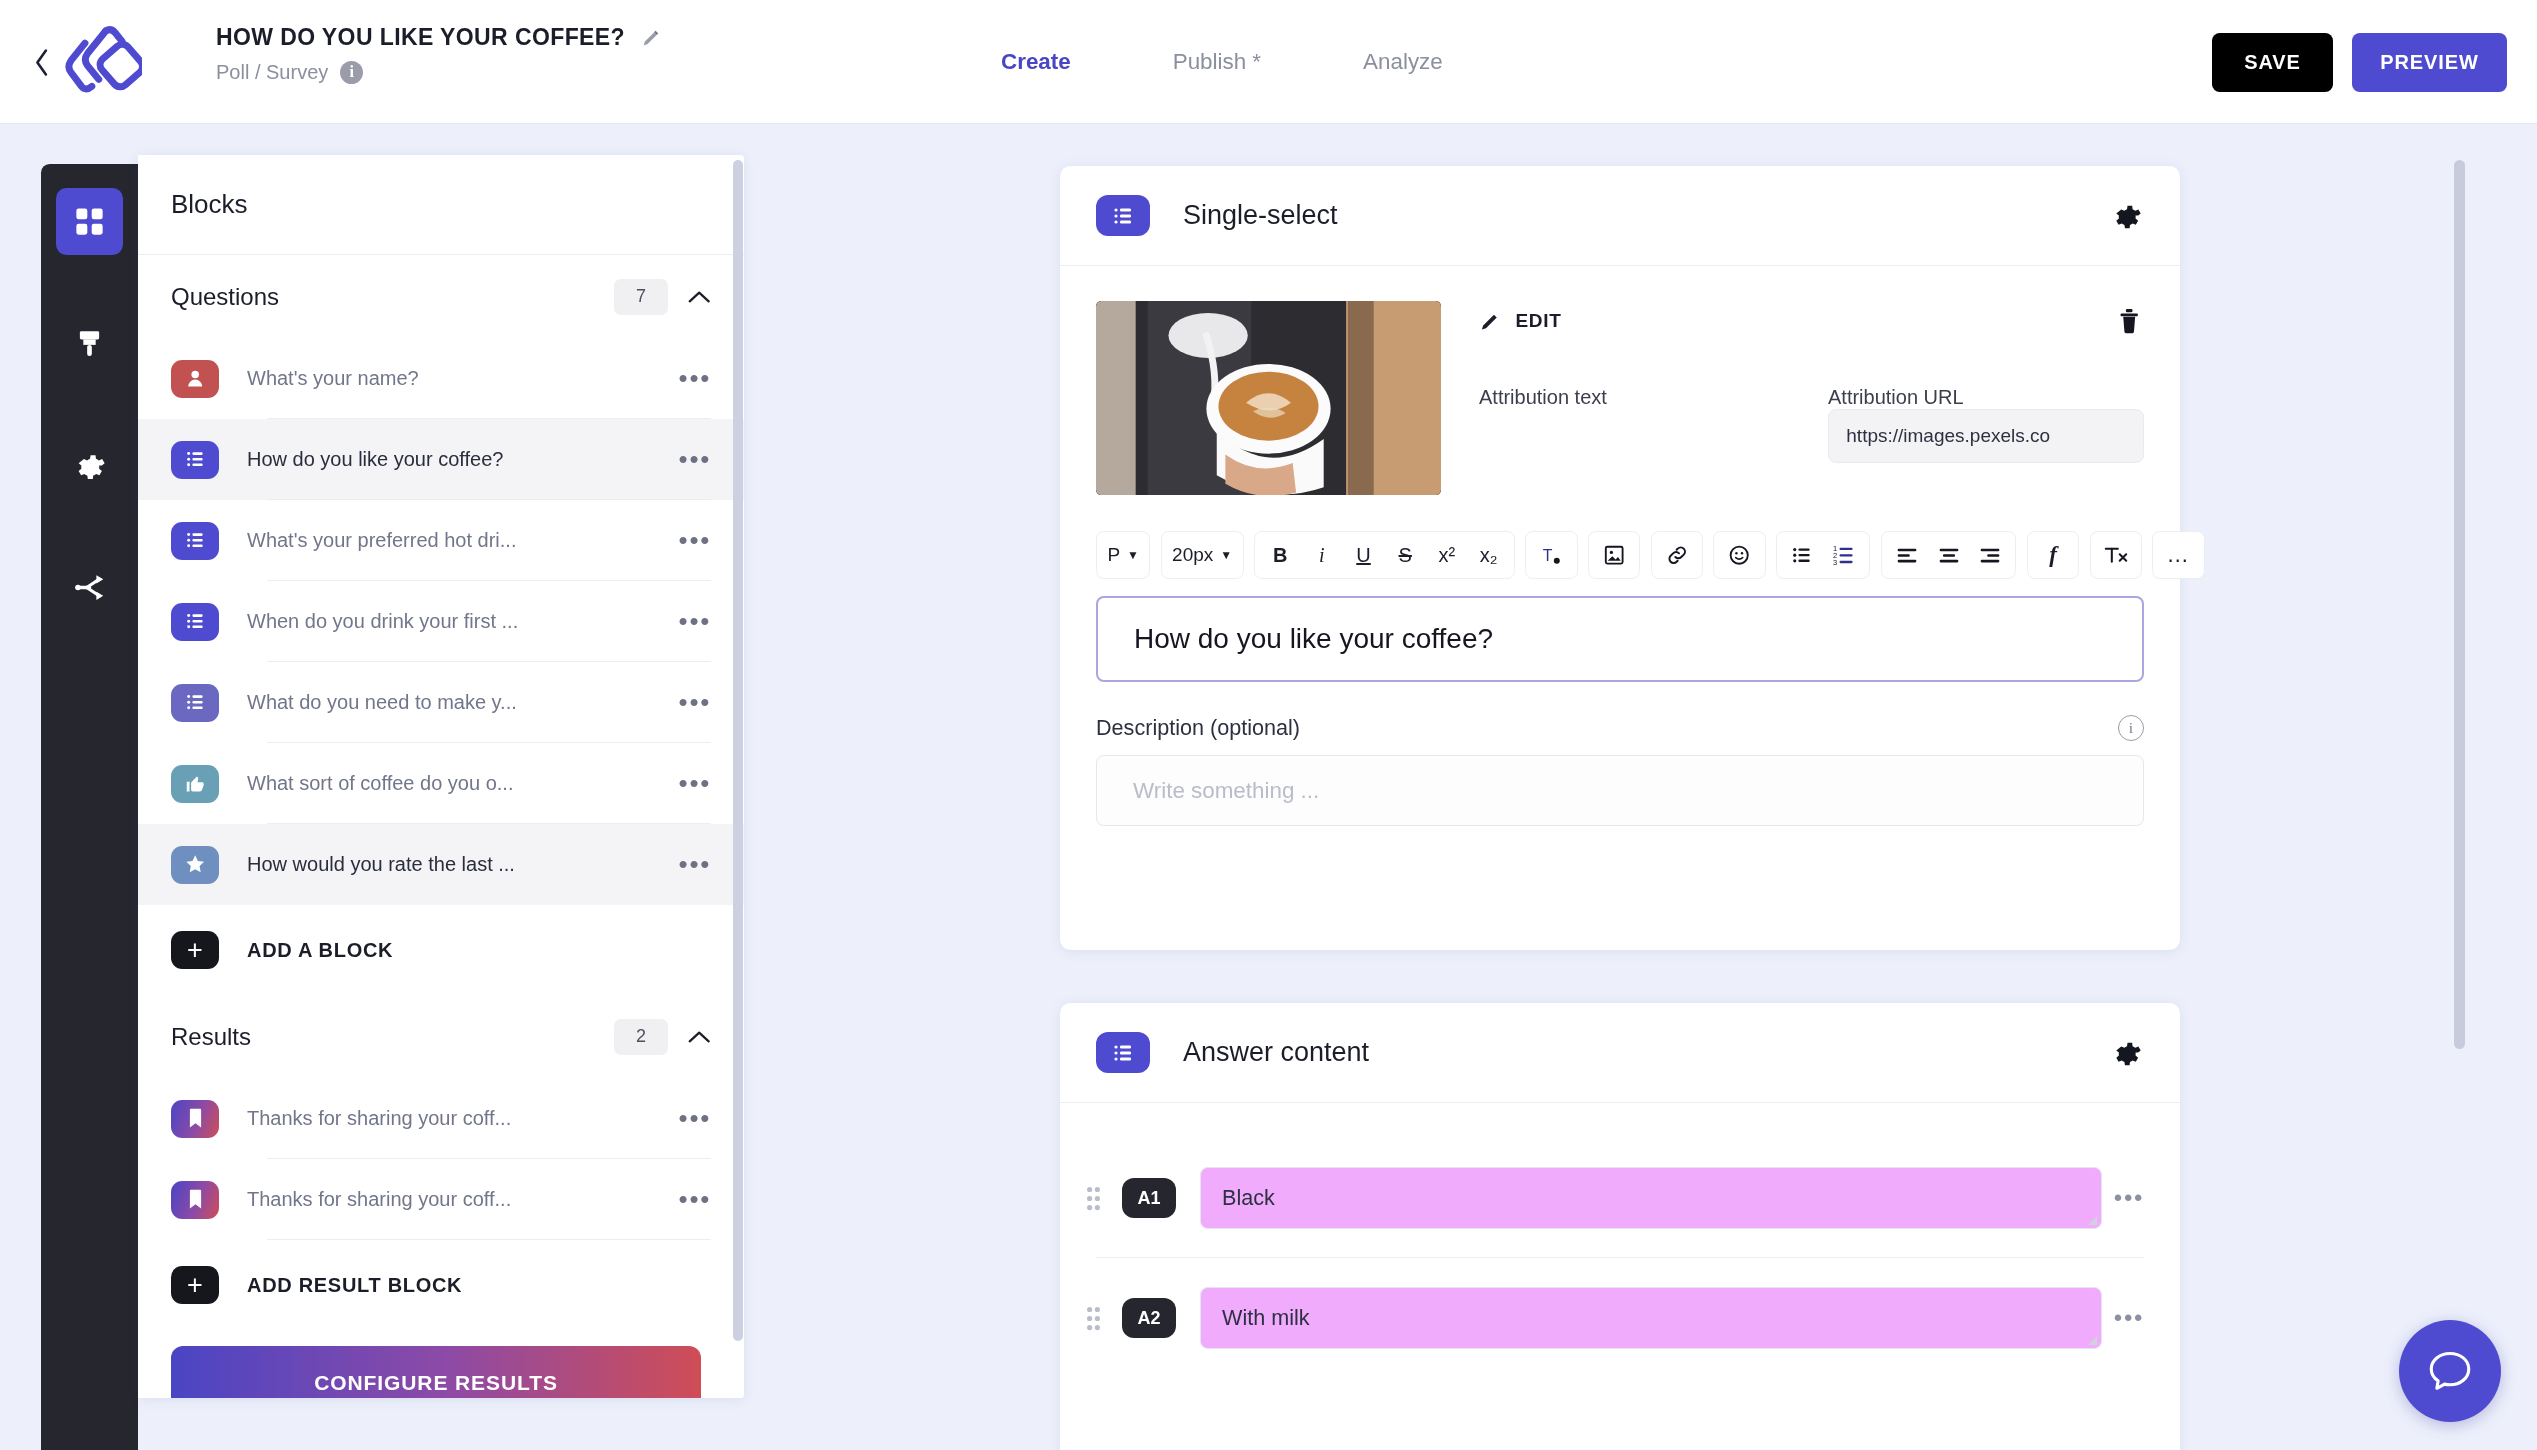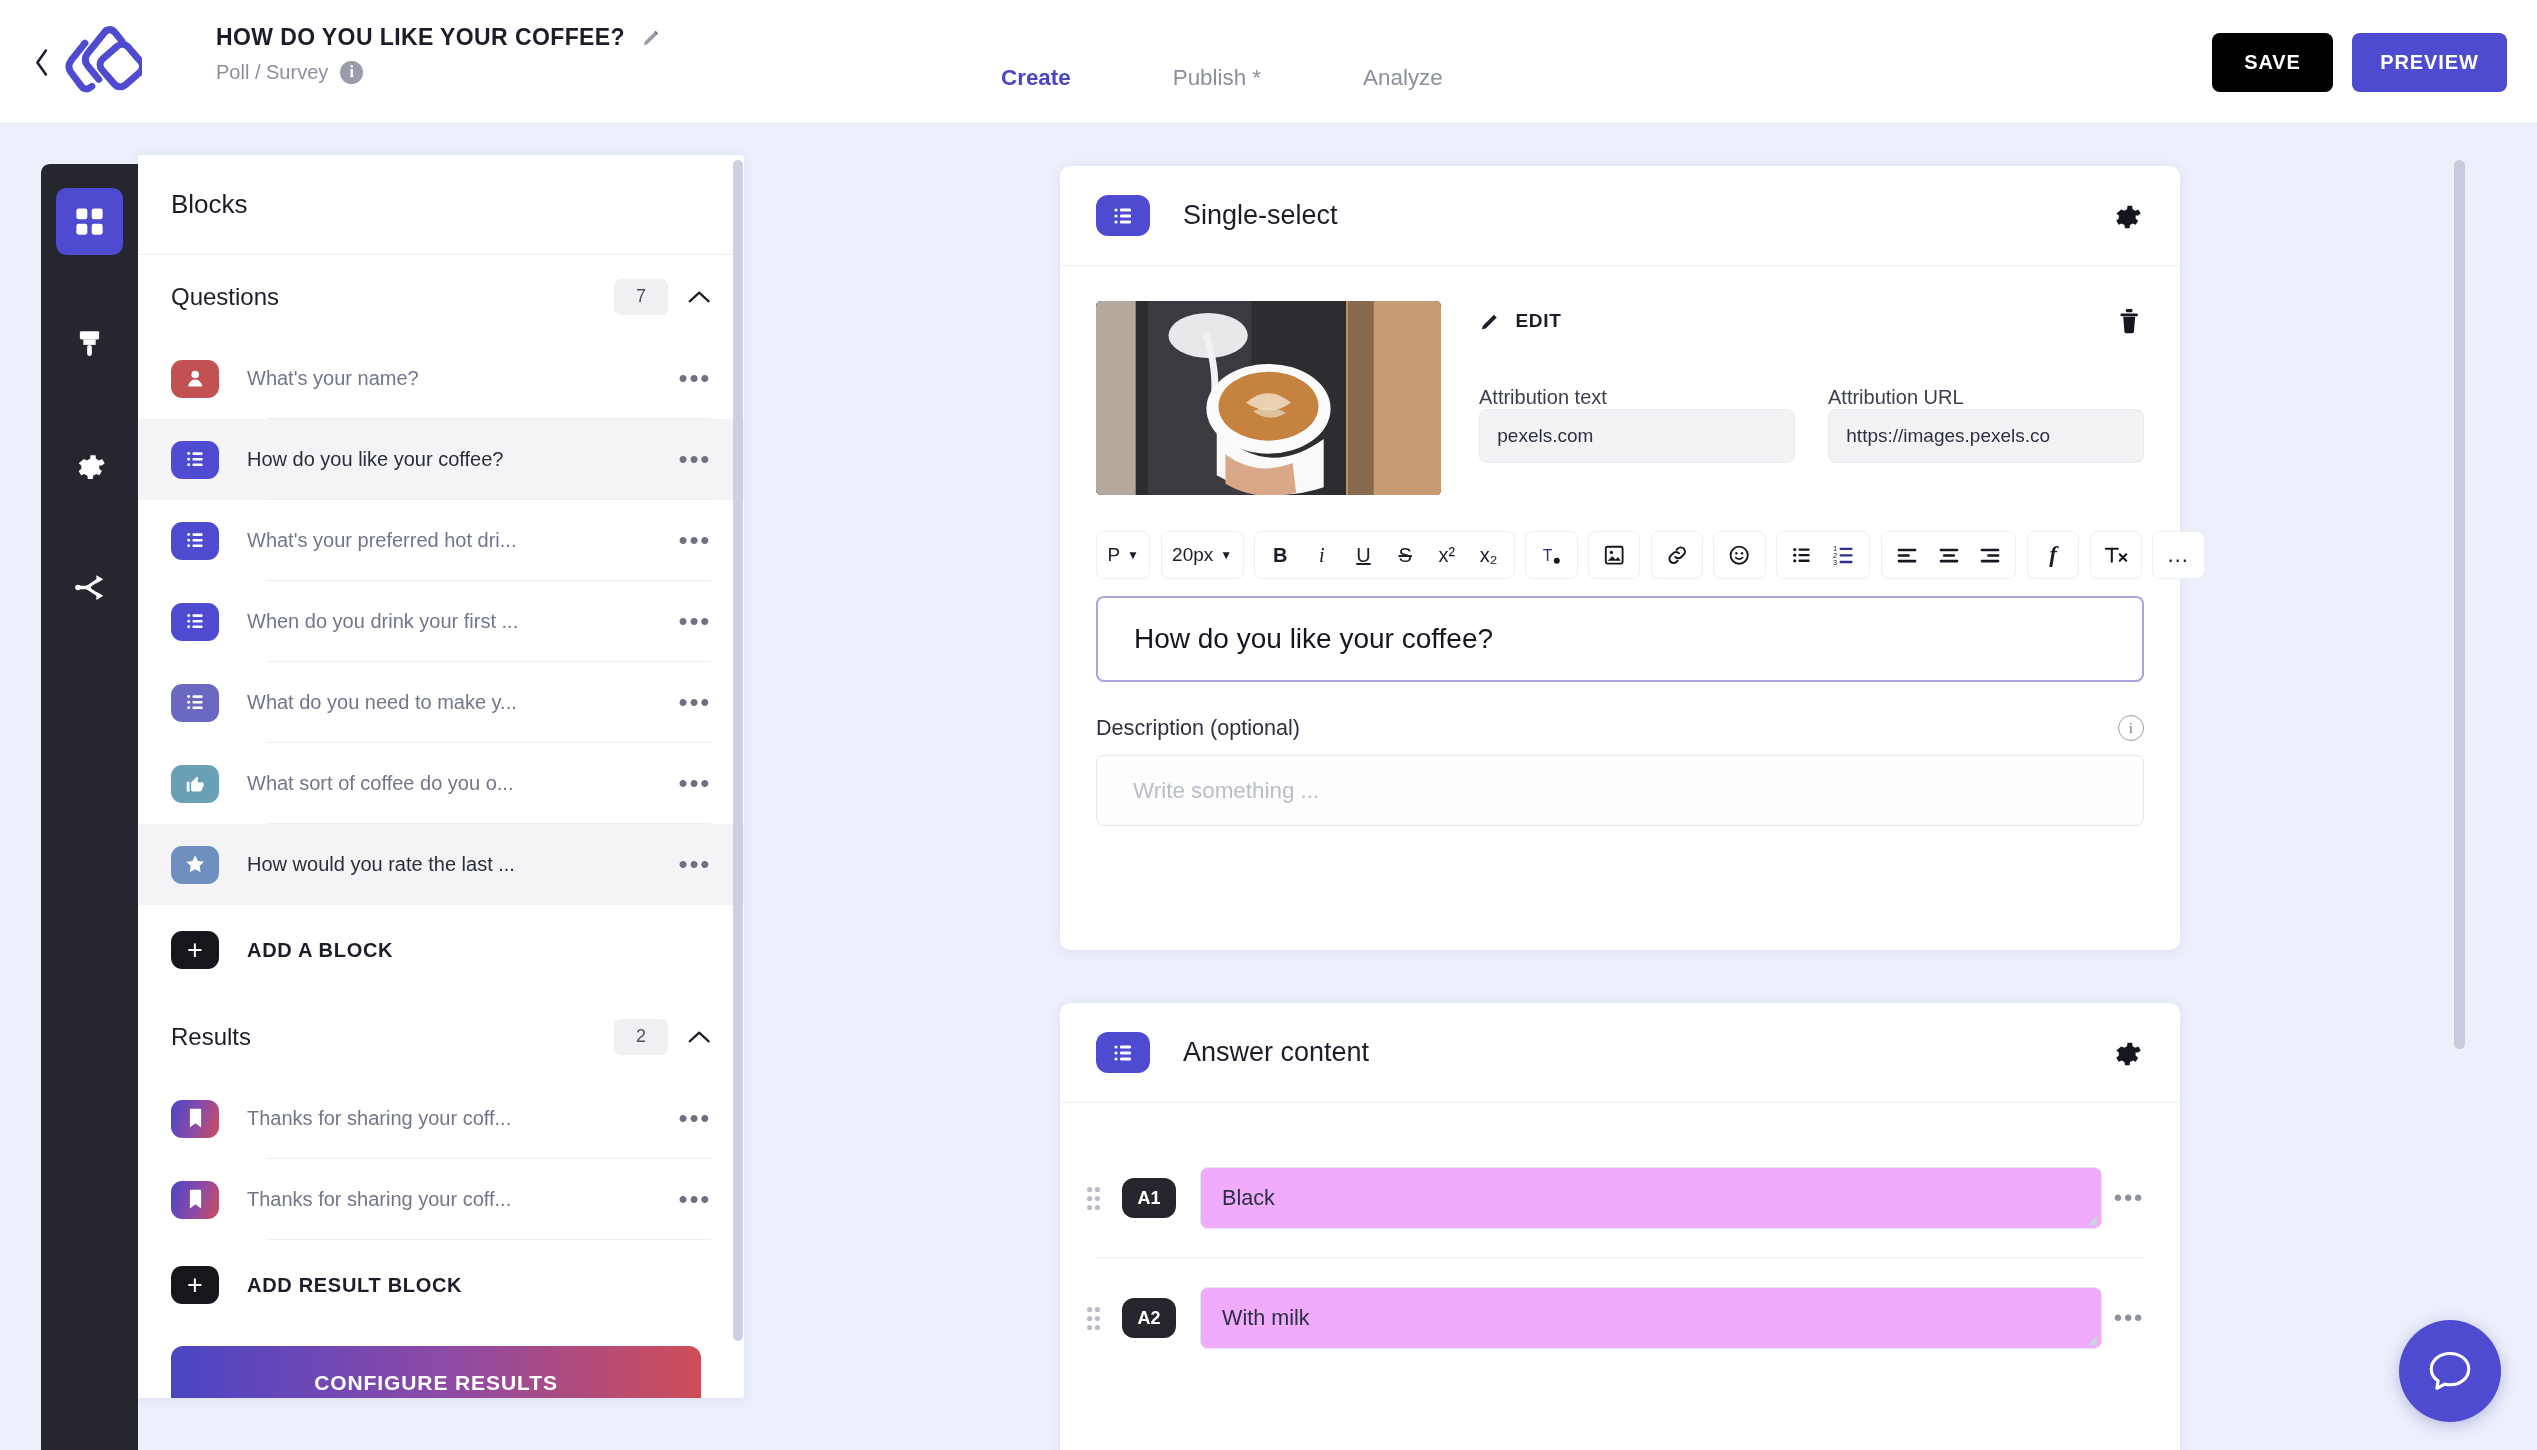--- a/index.html
+++ b/index.html
@@ -36,21 +36,21 @@
   }
   .subtitle-row { margin-top: 9.5px; display: flex; align-items: center; text-align: right; }
   .subtitle { font-size: 20px; color: #8b8f9e; }
   .info-dot {
     margin-left: 12px; width: 23px; height: 23px; border-radius: 50%;
     background: #9a9da9; color: #ffffff; font-size: 16.4px; font-weight: bold;
     font-family: "Liberation Serif", serif;
     display: flex; align-items: center; justify-content: center; cursor: pointer;
   }
 
-  .nav { position: absolute; left: 1001px; top: 16px; height: 124px;
+  .nav { position: absolute; left: 1001px; top: 0; height: 124px;
          display: flex; align-items: center; gap: 102px; }
   .nav-item { font-size: 22.4px; color: #8b8f9e; cursor: pointer; }
   .nav-item.active { color: #4a45c4; font-weight: bold; }
 
   .hdr-btns { position: absolute; right: 31px; top: 33px; display: flex; gap: 19px; }
   .btn {
     height: 59px; min-width: 121px; padding: 0 26px; border-radius: 7.8px;
     display: flex; align-items: center; justify-content: center;
     font-size: 20px; font-weight: bold; letter-spacing: 0.9px; cursor: pointer;
     color: #ffffff; border: none;
@@ -559,21 +559,20 @@
               <rect x="7" y="1" width="6" height="3" rx="1" fill="#15161f"></rect>
               <rect x="2" y="5" width="16" height="2.6" rx="1" fill="#15161f"></rect>
               <path d="M4.5 8 h11 l-1.1 14 a1.4 1.4 0 01-1.4 1.3 h-6 a1.4 1.4 0 01-1.4-1.3z" fill="#15161f"></path>
             </svg>
           </span>
         </div>
 
         <div class="attr-row">
           <div class="attr-field">
             <div class="attr-label">Attribution text</div>
-            <input class="attr-input" value="pexels.com" style="">
           </div>
           <div class="attr-field">
             <div class="attr-label">Attribution URL</div>
             <input class="attr-input" value="https://images.pexels.co" style="">
           </div>
         </div>
       </div>
     </div>
 
     <div class="toolbar">

